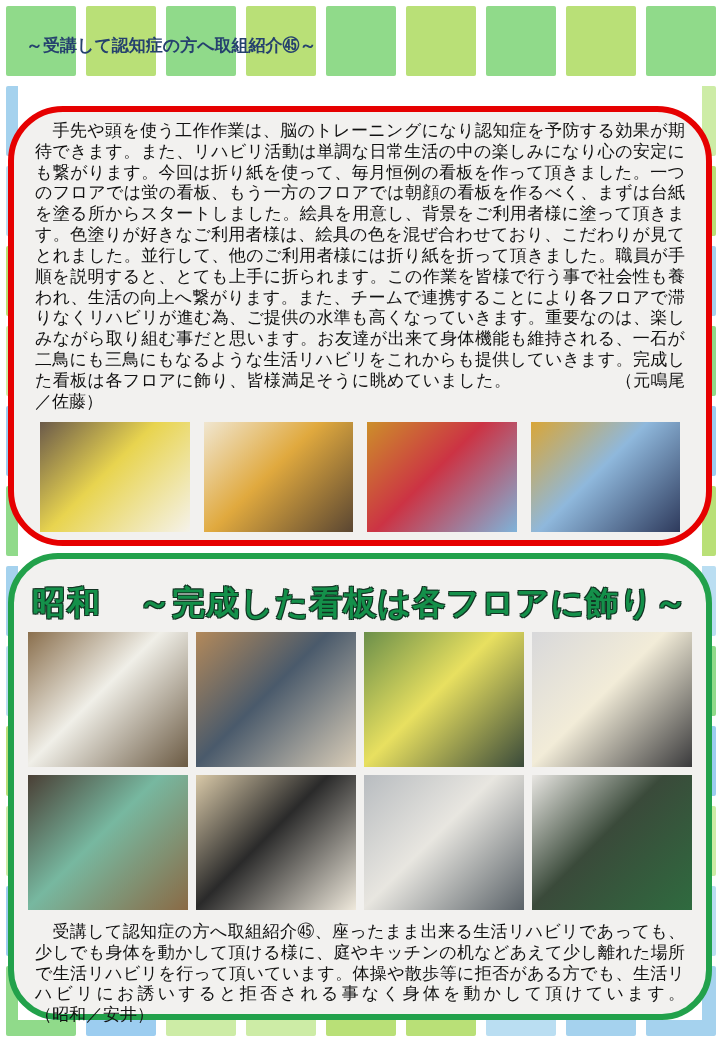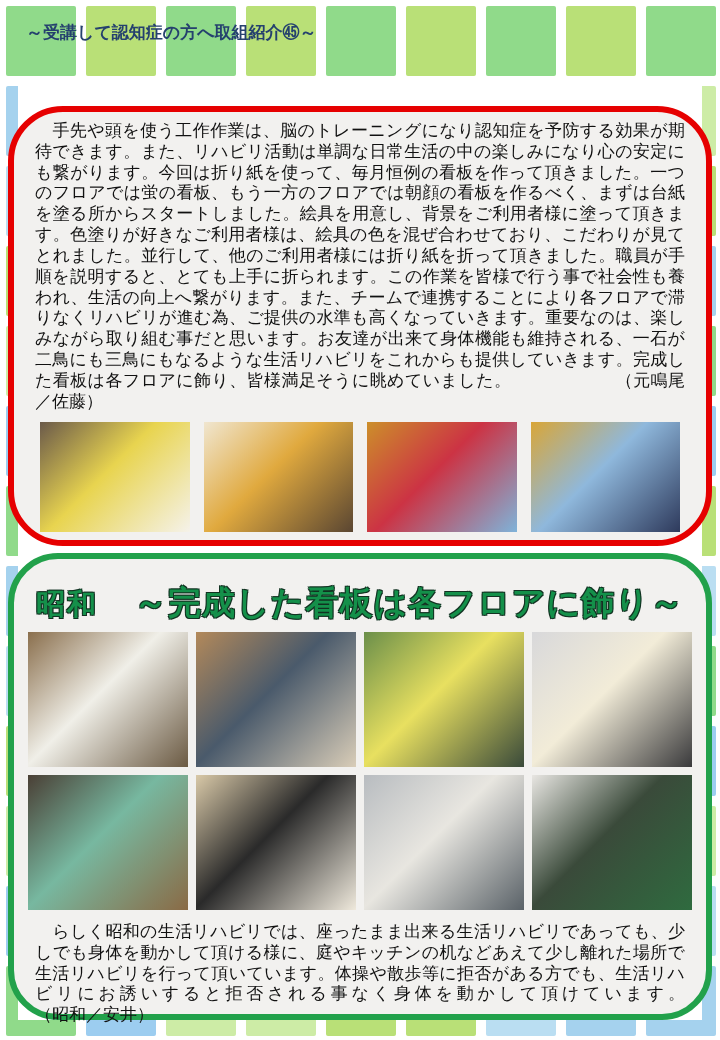--- a/index.html
+++ b/index.html
@@ -17,21 +17,21 @@
   
   .header{position:absolute;left:26px;top:18px;z-index:2;}
   .header .title{
     font-family:"Liberation Sans","DejaVu Sans",sans-serif;
     font-weight:bold;font-size:31px;color:#25416e;letter-spacing:1px;
     margin-left:32px;
     text-shadow:1px 1px 0 rgba(255,255,255,.6);
   }
   .header .subtitle{
     font-family:"Liberation Sans","DejaVu Sans",sans-serif;
-    font-weight:bold;font-size:17px;color:#25416e;margin-top:3px;
+    font-weight:bold;font-size:17px;color:#25416e;margin-top:16px;
   }
 
   
   .sectionbox{
     position:absolute;left:8px;width:704px;box-sizing:border-box;
     background:#f2f1ef;z-index:2;
   }
   #box1{top:106px;height:440px;border:6px solid #e60000;border-radius:55px;}
   #box2{top:553px;height:467px;border:6px solid #22a14b;border-radius:50px;}
 
@@ -39,21 +39,21 @@
     text-align:center;margin-top:8px;white-space:nowrap;
     font-weight:bold;
   }
   .boxtitle .t-main{font-size:38px;letter-spacing:2px;}
   .boxtitle .t-sub{font-size:34px;margin-left:34px;letter-spacing:1px;}
   #box1 .boxtitle span{
     color:#dd0000;
     text-shadow:1px 1px 0 #1a1a1a,-1px -1px 0 #1a1a1a,1px -1px 0 #1a1a1a,-1px 1px 0 #1a1a1a;
   }
   #box2 .boxtitle{margin-top:22px;}
-  #box2 .boxtitle .t-main{font-size:29px;}
+  #box2 .boxtitle .t-main{font-size:33px;}
   #box2 .boxtitle .t-sub{font-size:33px;margin-left:36px;}
   #box2 .boxtitle span{
     color:#14904a;
     text-shadow:1px 1px 0 #123222,-1px -1px 0 #123222,1px -1px 0 #123222,-1px 1px 0 #123222;
   }
 
   .bodytext{
     margin:9px 21px 0 21px;
     font-size:17px;line-height:1.225;color:#111;
     text-align:justify;
@@ -214,14 +214,14 @@
     <div class="photo" title="モップで床掃除をするご利用者様" style="background: linear-gradient(135deg, rgb(179, 137, 90) 0%, rgb(74, 90, 107) 45%, rgb(217, 205, 184) 100%);"></div>
     <div class="photo" title="庭で洗濯物を干すご利用者様" style="background: linear-gradient(135deg, rgb(107, 143, 74) 0%, rgb(232, 224, 96) 45%, rgb(58, 74, 58) 100%);"></div>
     <div class="photo" title="乾燥機の前で洗濯物を整理するご利用者様" style="background: linear-gradient(135deg, rgb(216, 216, 218) 0%, rgb(242, 236, 216) 45%, rgb(58, 58, 60) 100%);"></div>
   </div>
   <div class="photorow">
     <div class="photo" title="机でタオルをたたむご利用者様" style="background: linear-gradient(135deg, rgb(74, 63, 53) 0%, rgb(119, 184, 160) 45%, rgb(138, 106, 69) 100%);"></div>
     <div class="photo" title="お椀を片付けるご利用者様" style="background: linear-gradient(135deg, rgb(217, 201, 168) 0%, rgb(42, 42, 42) 45%, rgb(239, 233, 220) 100%);"></div>
     <div class="photo" title="流し台で食器を洗うご利用者様" style="background: linear-gradient(135deg, rgb(184, 188, 192) 0%, rgb(232, 230, 224) 45%, rgb(90, 98, 104) 100%);"></div>
     <div class="photo" title="外でタオルを干すご利用者様" style="background: linear-gradient(135deg, rgb(232, 230, 226) 0%, rgb(58, 74, 58) 45%, rgb(47, 107, 63) 100%);"></div>
   </div>
-  <div class="bodytext">　らしく昭和の生活リハビリでは、座ったまま出来る生活リハビリであっても、少しでも身体を動かして頂ける様に、庭やキッチンの机などあえて少し離れた場所で生活リハビリを行って頂いています。体操や散歩等に拒否がある方でも、生活リハビリにお誘いすると拒否される事なく身体を動かして頂けています。　　　　　　　　　（昭和／安井）</div>
+  <div class="bodytext">　受講して認知症の方へ取組紹介㊺、座ったまま出来る生活リハビリであっても、少しでも身体を動かして頂ける様に、庭やキッチンの机などあえて少し離れた場所で生活リハビリを行って頂いています。体操や散歩等に拒否がある方でも、生活リハビリにお誘いすると拒否される事なく身体を動かして頂けています。　　　　　　　　　（昭和／安井）</div>
 </div>
 
 </body></html>

